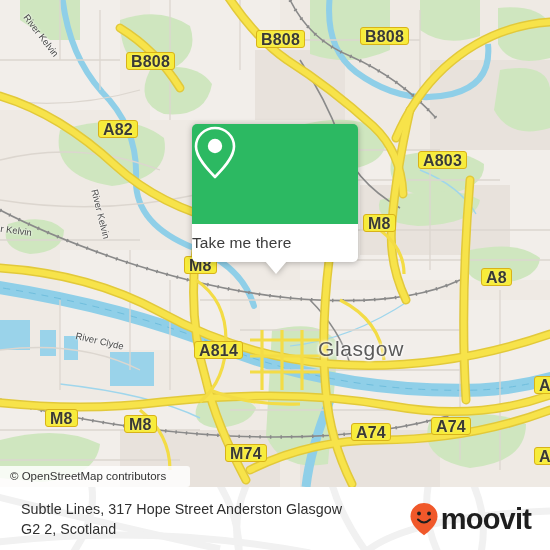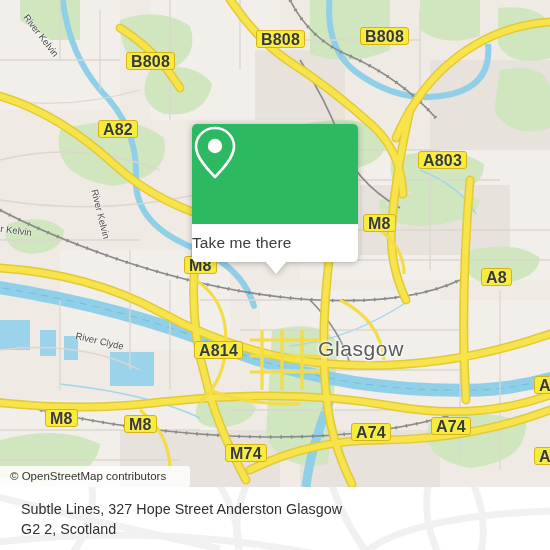--- a/index.html
+++ b/index.html
@@ -330,19 +330,28 @@
         <path d="M330 -10 q10 40 40 80"></path>
         <path d="M360 70 q40 -40 190 -46"></path>
         <path d="M430 -10 q-10 40 10 80"></path>
         <path d="M470 -10 q20 40 10 80"></path>
         <path d="M-10 56 q160 -20 320 10"></path>
       </g>
     </svg>
 
     <div id="footer-inner">
       <div id="address">
-        <span>Subtle Lines, 327 Hope Street Anderston Glasgow</span>
+        <span>Subtle Lines, 317 Hope Street Anderston Glasgow</span>
         <span class="line2">G2 2, Scotland</span>
+      </div>
+      <div id="brand">
+        <svg id="brand-mark" width="30" height="34" viewBox="0 0 30 34">
+          <path d="M15 1 C7.4 1 1.5 7 1.5 14.3 C1.5 22.8 10.6 30.2 15 33.2 C19.4 30.2 28.5 22.8 28.5 14.3 C28.5 7 22.6 1 15 1 Z" fill="#f0582a"></path>
+          <circle cx="10" cy="11.5" r="1.9" fill="#1e1e1e"></circle>
+          <circle cx="20" cy="11.5" r="1.9" fill="#1e1e1e"></circle>
+          <path d="M9 17.5 q6 6 12 0" stroke="#1e1e1e" stroke-width="2" fill="none" stroke-linecap="round"></path>
+        </svg>
+        <span id="brand-word">moovit</span>
       </div>
     </div>
   </div>
 
 </div>
 
 </body></html>

